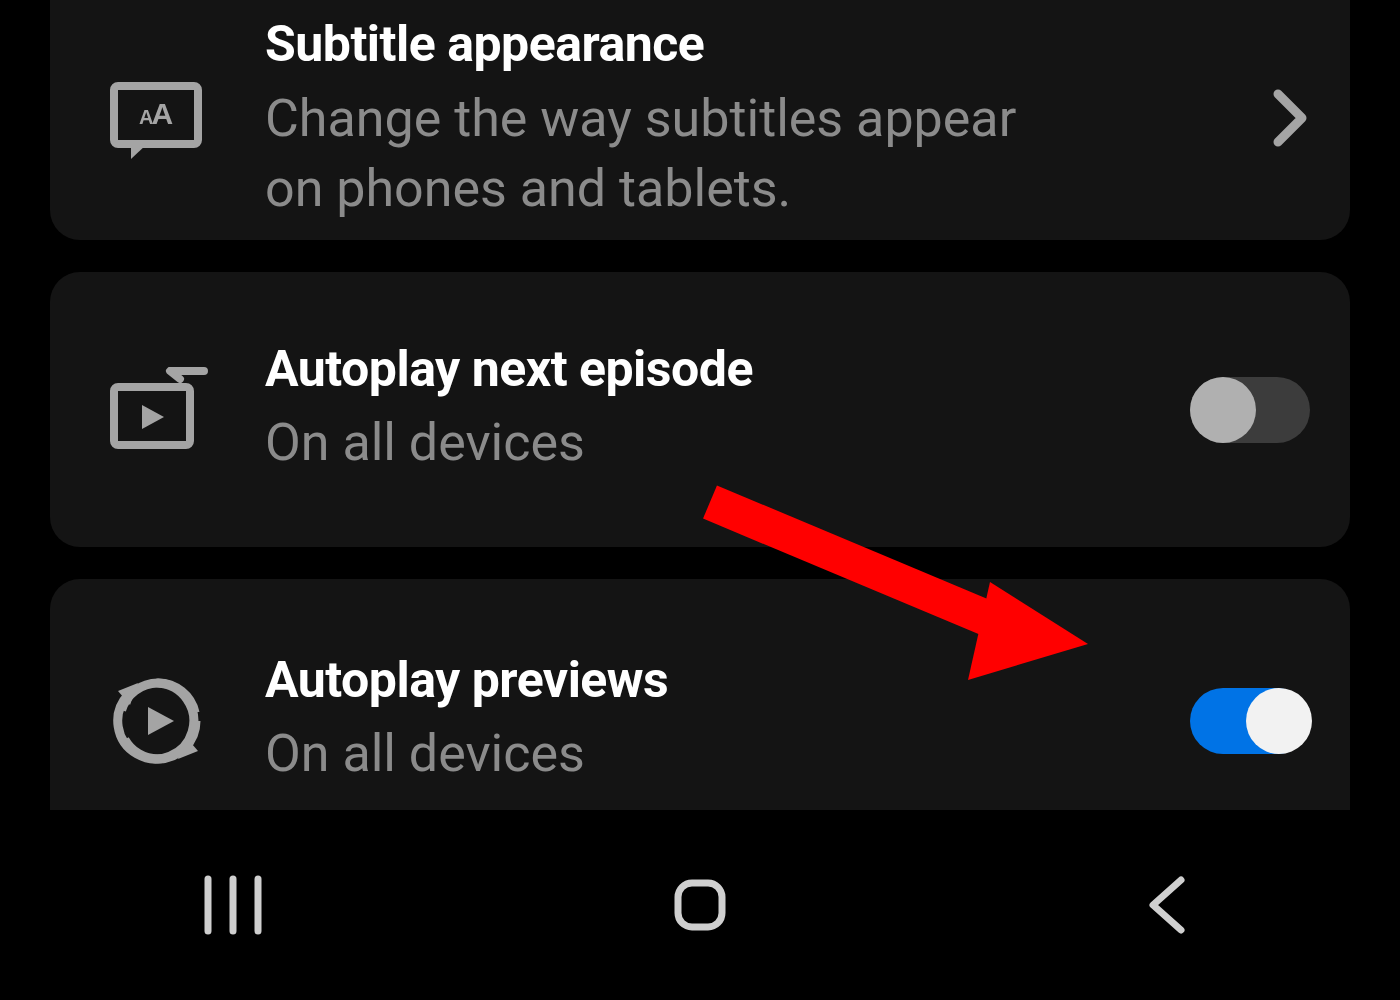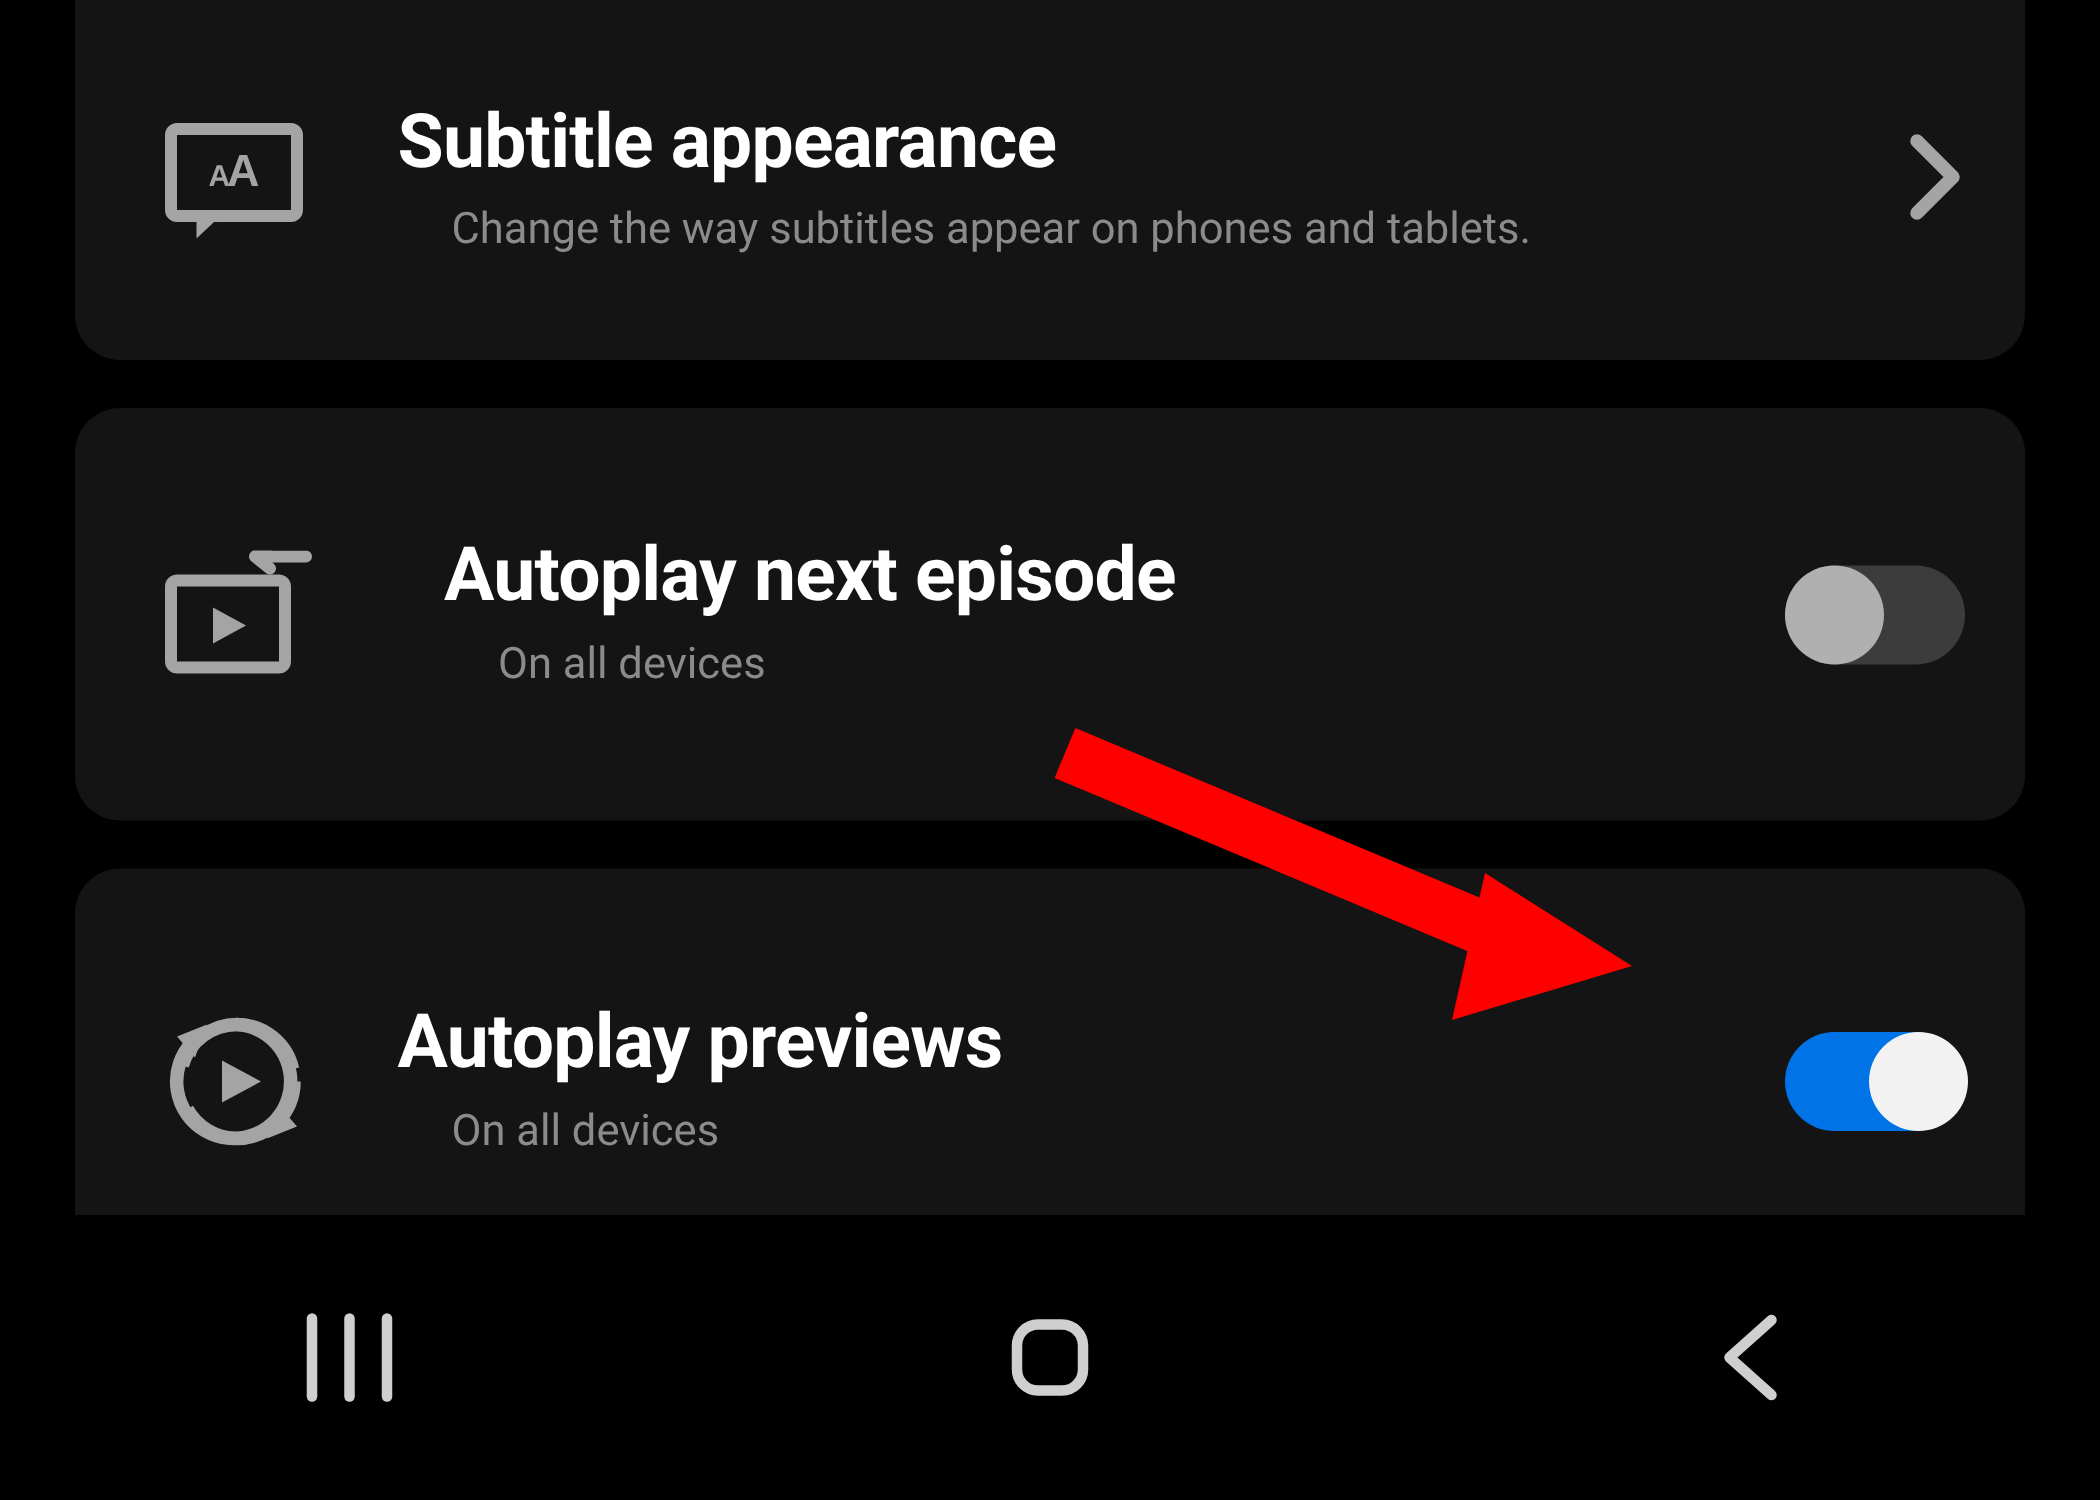--- a/index.html
+++ b/index.html
@@ -21,21 +21,21 @@
     
     .card {
       background: #141414;
       border-radius: 30px;
       margin-bottom: 32px;
       display: flex;
       align-items: center;
       padding: 0 40px 0 0;
     }
     .card-sub  { height: 240px; border-top-left-radius: 0; border-top-right-radius: 0; padding-top:0; }
-    .card-mid  { height: 275px; gap: 31px; }
+    .card-mid  { height: 275px; }
     .card-last { height: 283px; }
 
     .icon-slot {
       width: 215px;
       display: flex;
       align-items: flex-start;
       justify-content: center;
       flex: 0 0 215px;
     }
     .icon-slot svg { display:block; }
@@ -43,25 +43,24 @@
     .txt { flex: 1; display:flex; flex-direction:column; justify-content:space-between; }
     .title {
       color: #fff;
       font-weight: 700;
       font-size: 50px;
       line-height: 1.15;
       letter-spacing: -0.5px;
     }
     .desc {
       color: #8b8b8b;
-      font-size: 29px;
+      font-size: 52px;
       line-height: 1.35;
       margin-top: 10px;
       max-width: 760px;
-      margin-left: 36px;
     }
 
     
     .chevron { flex:0 0 auto; margin-left:20px; }
 
     
     .toggle {
       width: 120px;
       height: 66px;
       border-radius: 40px;

